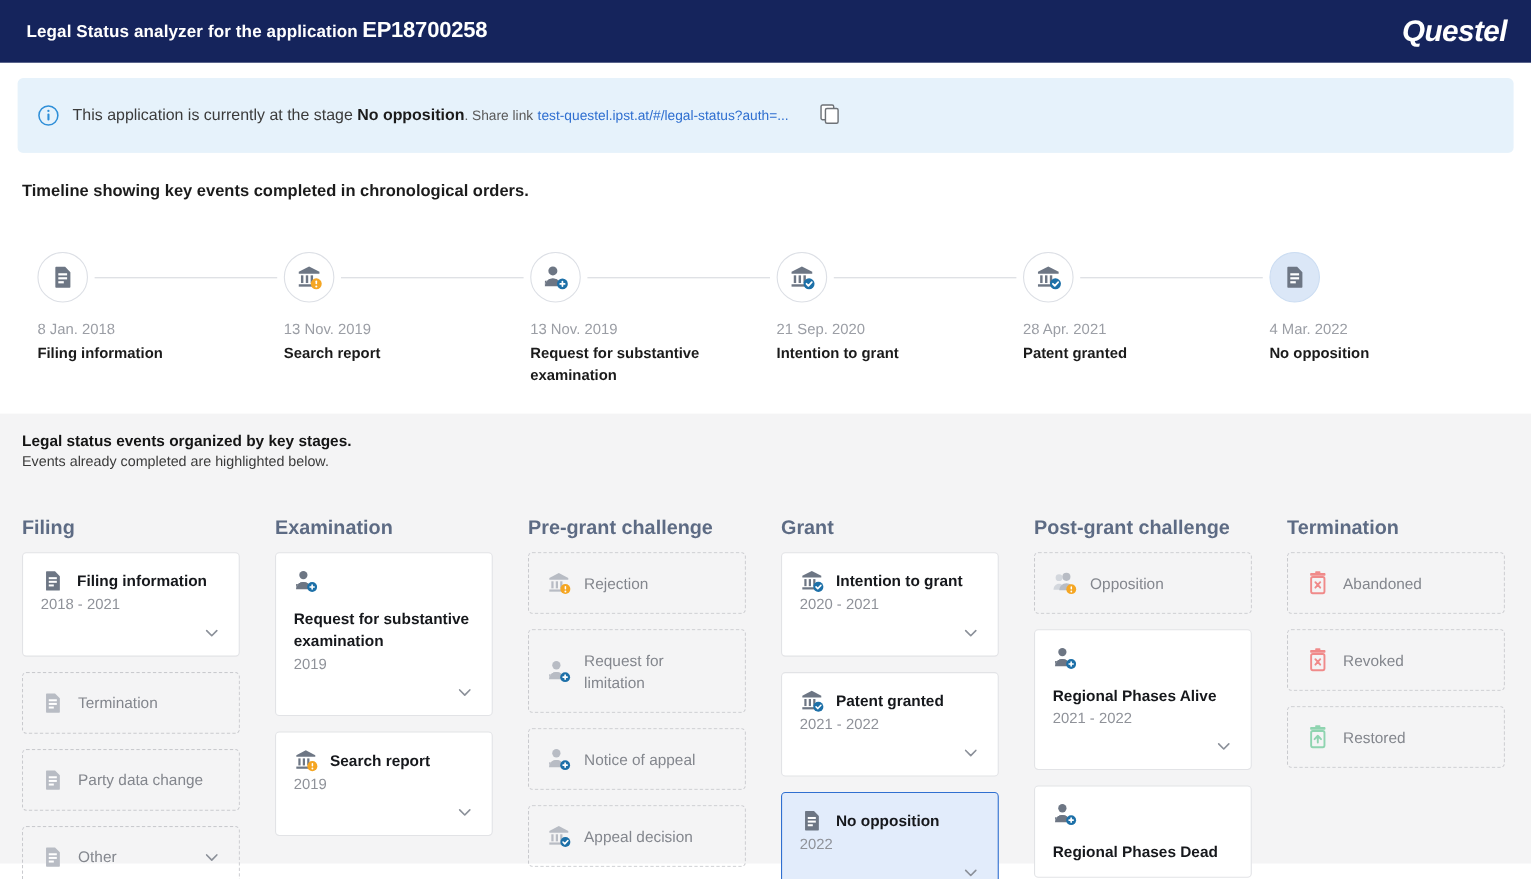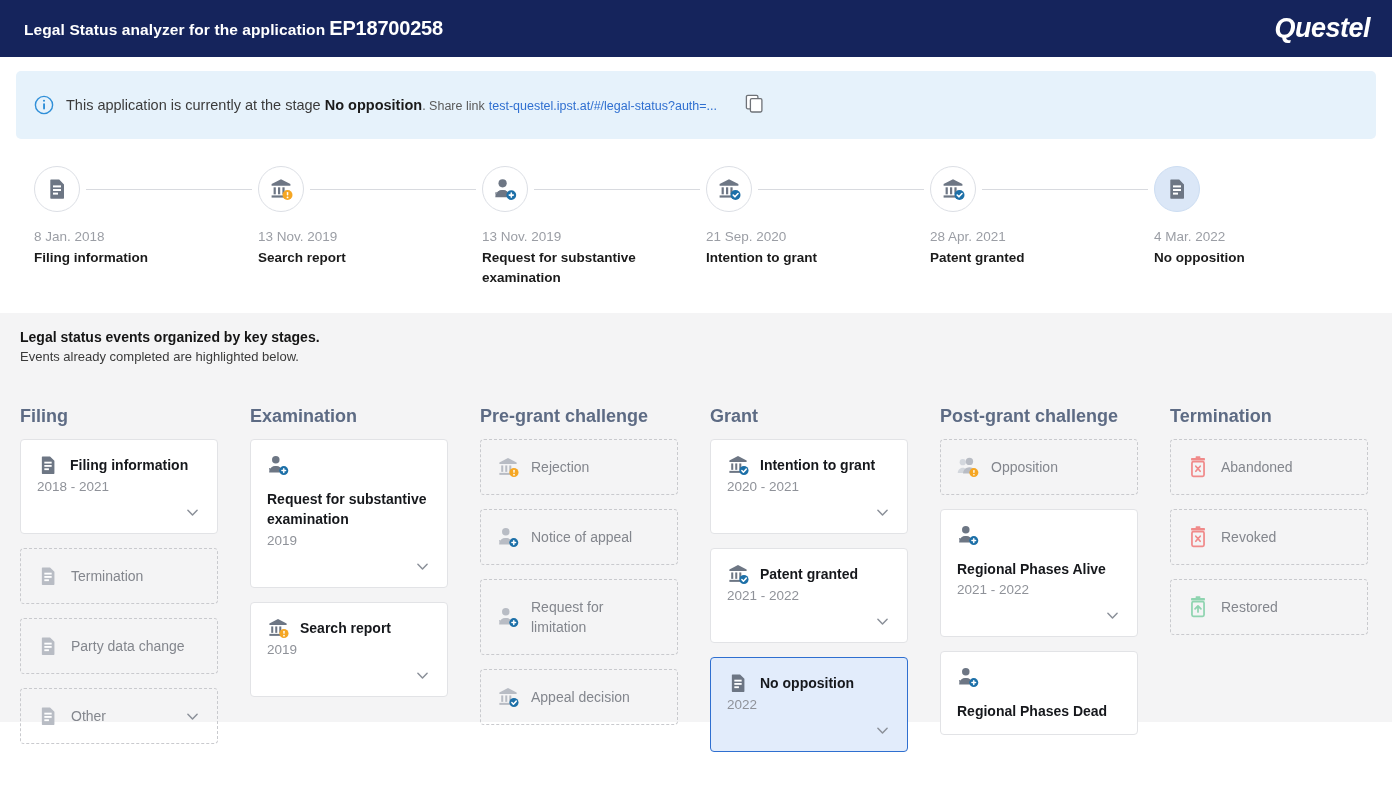--- a/index.html
+++ b/index.html
@@ -218,20 +218,21 @@
     <span>
       <svg width="19" height="19" viewBox="0 0 19 19">
         <rect x="1.4" y="1.4" width="11.5" height="13.4" rx="1.4" fill="#fff" stroke="#6e7277" stroke-width="1.3"></rect>
         <rect x="5.4" y="4.6" width="11.5" height="13.4" rx="1.4" fill="#fff" stroke="#6e7277" stroke-width="1.3"></rect>
       </svg>
     </span>
   </button>
 </div>
 
 <div class="timeline-section">
+  <div class="section-caption">Timeline showing key events completed in chronological orders.</div>
   <div class="timeline" id="timeline">
       <div class="tl-node">
         <div class="tl-circlerow">
        <span class="tl-circle">
             <svg width="24" height="24" viewBox="0 0 24 24">
               <path d="M6 2.6h8.2L19 7.4V21a.7.7 0 0 1-.7.7H6a.7.7 0 0 1-.7-.7V3.3A.7.7 0 0 1 6 2.6z" fill="#6d7684"></path>
               <rect x="8" y="8.4" width="8" height="2" fill="#fff"></rect>
               <rect x="8" y="12" width="8" height="2" fill="#fff"></rect>
               <rect x="8" y="15.6" width="5" height="2" fill="#fff"></rect>
             </svg>
@@ -450,33 +451,33 @@
         </div>
         <div class="card disabled">
           <span class="card-icon"><svg width="22" height="22" viewBox="0 0 24 24">
               <circle cx="9.6" cy="6.3" r="4.1" fill="#b8bcc4"></circle>
               <path d="M2.3 20.3c0-4.1 3.3-7.2 7.3-7.2 2 0 3.8.8 5.1 2.1H2.4z" fill="#b8bcc4"></path>
               <path d="M2.3 20.3c0-4.1 3.3-7.2 7.3-7.2s7.3 3.1 7.3 7.2z" fill="#b8bcc4"></path>
               <circle cx="18.3" cy="18.1" r="4.9" fill="#1d70a8"></circle>
               <rect x="17.5" y="15.3" width="1.6" height="5.6" rx=".8" fill="#fff"></rect>
               <rect x="15.5" y="17.3" width="5.6" height="1.6" rx=".8" fill="#fff"></rect>
             </svg></span>
-          <span class="card-title">Notice of appeal</span>
+          <span class="card-title">Request for limitation</span>
 
         </div>
         <div class="card disabled">
           <span class="card-icon"><svg width="22" height="22" viewBox="0 0 24 24">
               <circle cx="9.6" cy="6.3" r="4.1" fill="#b8bcc4"></circle>
               <path d="M2.3 20.3c0-4.1 3.3-7.2 7.3-7.2 2 0 3.8.8 5.1 2.1H2.4z" fill="#b8bcc4"></path>
               <path d="M2.3 20.3c0-4.1 3.3-7.2 7.3-7.2s7.3 3.1 7.3 7.2z" fill="#b8bcc4"></path>
               <circle cx="18.3" cy="18.1" r="4.9" fill="#1d70a8"></circle>
               <rect x="17.5" y="15.3" width="1.6" height="5.6" rx=".8" fill="#fff"></rect>
               <rect x="15.5" y="17.3" width="5.6" height="1.6" rx=".8" fill="#fff"></rect>
             </svg></span>
-          <span class="card-title">Request for limitation</span>
+          <span class="card-title">Notice of appeal</span>
 
         </div>
         <div class="card disabled">
           <span class="card-icon"><svg width="22" height="22" viewBox="0 0 24 24">
               <path d="M12 2.2 2.6 7.1v1.7h18.8V7.1z" fill="#b8bcc4"></path>
               <rect x="4.6" y="10.3" width="2.2" height="7" fill="#b8bcc4"></rect>
               <rect x="9" y="10.3" width="2.2" height="7" fill="#b8bcc4"></rect>
               <rect x="13.4" y="10.3" width="2.2" height="7" fill="#b8bcc4"></rect>
               <rect x="2.6" y="18.4" width="14.5" height="2.2" fill="#b8bcc4"></rect>
               <circle cx="18.5" cy="18" r="5" fill="#1d70a8"></circle>

